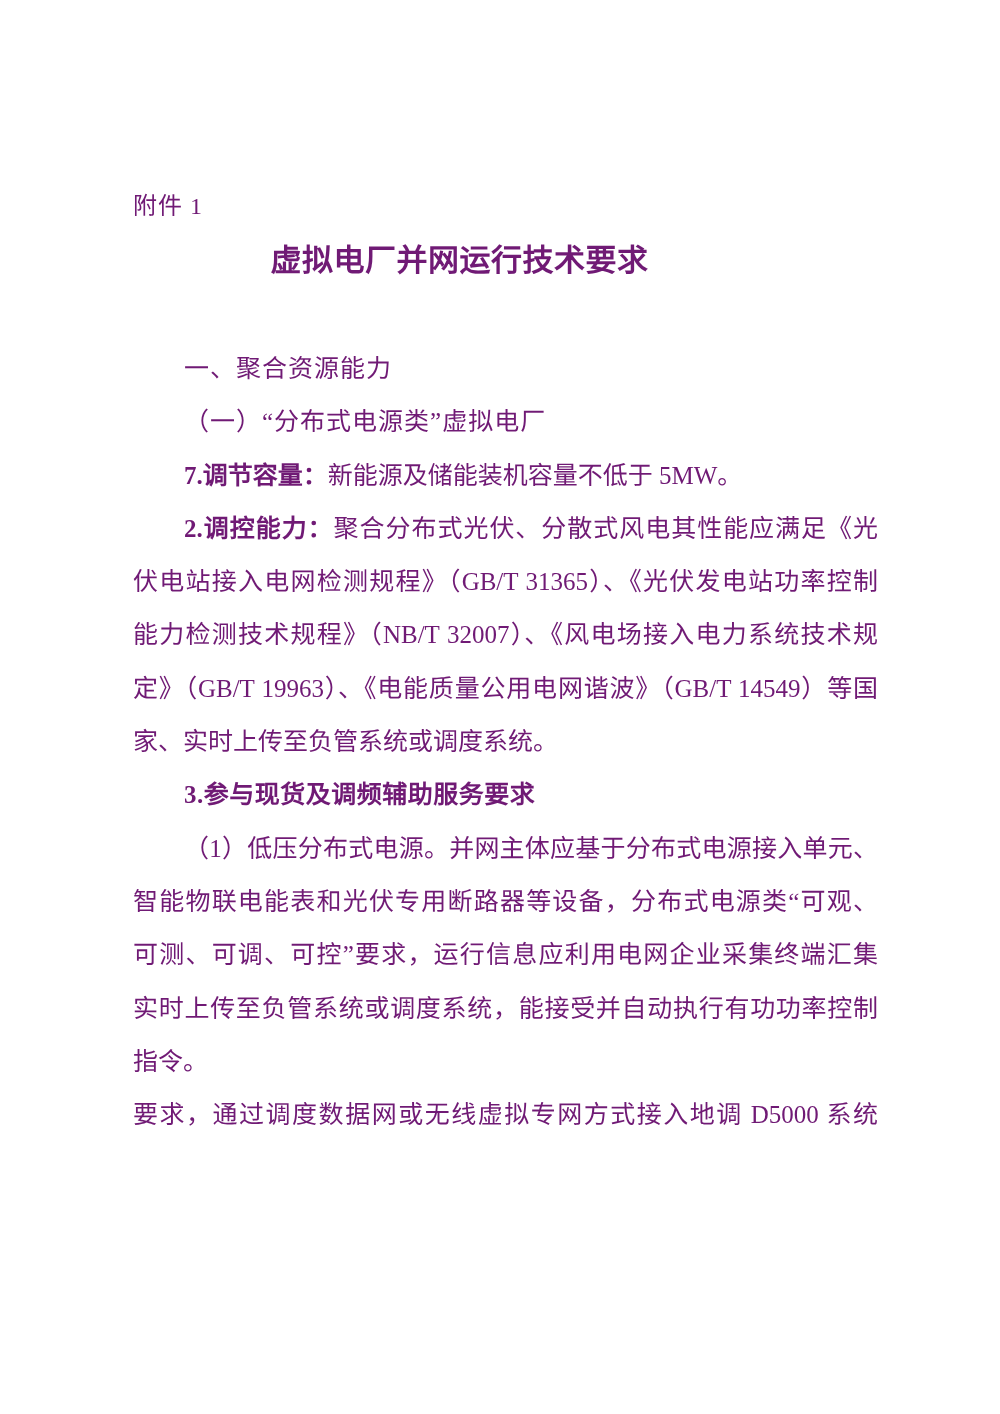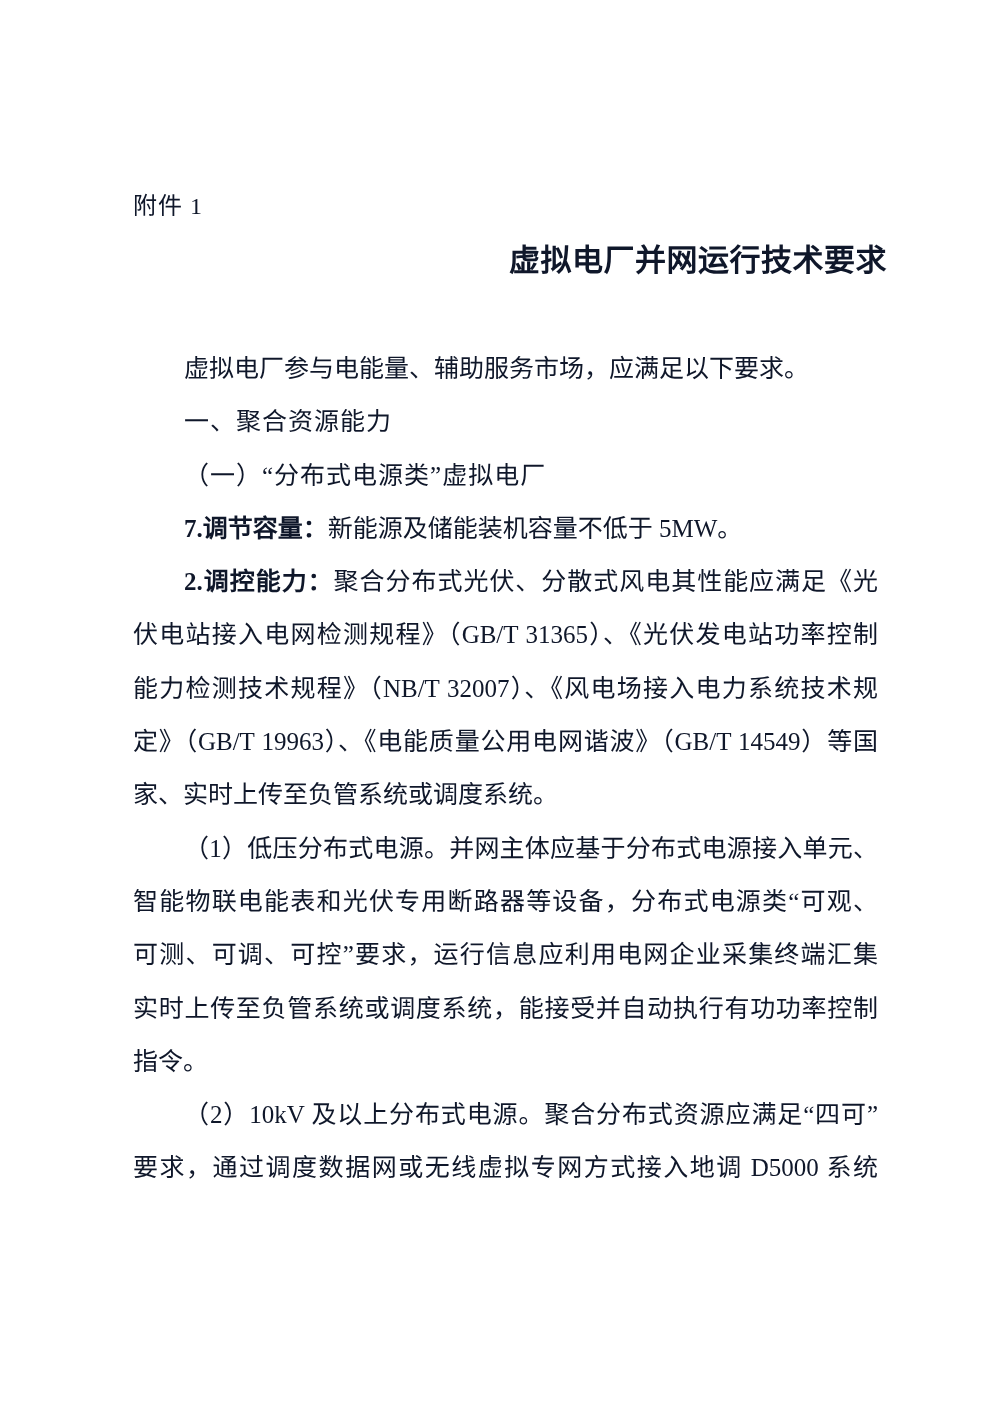--- a/index.html
+++ b/index.html
@@ -5,39 +5,39 @@
   html, body {
     margin: 0;
     padding: 0;
     background: #ffffff;
   }
   .page {
     position: relative;
     width: 887px;
     height: 1414px;
     background: #ffffff;
-    color: #0f172a;
+    color: #701a75;
     font-family: "Liberation Serif", "DejaVu Serif", serif;
     overflow: hidden;
     border-radius: 11px;
   }
   .attachment-label {
     position: absolute;
     left: 133px;
     top: 190px;
     font-size: 24px;
     line-height: 32px;
     letter-spacing: 1px;
   }
   .doc-title {
     position: absolute;
-    left: 0;
+    left: 16px;
     top: 238px;
     width: 100%;
-    text-align: right;
+    text-align: center;
     font-size: 31px;
     line-height: 46px;
     font-weight: bold;
     letter-spacing: 0.5px;
   }
   .body-block {
     position: absolute;
     left: 133px;
     top: 342px;
     width: 745px;
@@ -78,48 +78,47 @@
 <body>
 
 <div class="page">
 
   <div class="attachment-label">附件 1</div>
 
   <div class="doc-title">虚拟电厂并网运行技术要求</div>
 
   <div class="body-block">
 
-    <div class="line indent">虚拟电厂参与电能量、辅助服务市场，应满足以下要求。</div>
 
     <div class="line indent hei">一、聚合资源能力</div>
 
     <div class="line indent kai">（一）“分布式电源类”虚拟电厂</div>
 
     <div class="line indent"><span class="run-bold">7.调节容量：</span><span>新能源及储能装机容量不低于 5MW。</span></div>
 
     <div class="line indent full"><span class="run-bold">2.调控能力：</span><span>聚合分布式光伏、分散式风电其性能应满足《光</span></div>
 
     <div class="line full">伏电站接入电网检测规程》（GB/T 31365）、《光伏发电站功率控制</div>
 
     <div class="line full">能力检测技术规程》（NB/T 32007）、《风电场接入电力系统技术规</div>
 
     <div class="line full">定》（GB/T 19963）、《电能质量公用电网谐波》（GB/T 14549）等国</div>
 
     <div class="line">家、实时上传至负管系统或调度系统。</div>
 
+    <div class="line indent boldsong">3.参与现货及调频辅助服务要求</div>
 
     <div class="line indent full">（1）低压分布式电源。并网主体应基于分布式电源接入单元、</div>
 
     <div class="line full">智能物联电能表和光伏专用断路器等设备，分布式电源类“可观、</div>
 
     <div class="line full">可测、可调、可控”要求，运行信息应利用电网企业采集终端汇集</div>
 
     <div class="line full">实时上传至负管系统或调度系统，能接受并自动执行有功功率控制</div>
 
     <div class="line">指令。</div>
 
-    <div class="line indent full">（2）10kV 及以上分布式电源。聚合分布式资源应满足“四可”</div>
 
     <div class="line full">要求，通过调度数据网或无线虚拟专网方式接入地调 D5000 系统</div>
 
   </div>
 
 </div>
 
 </body></html>

